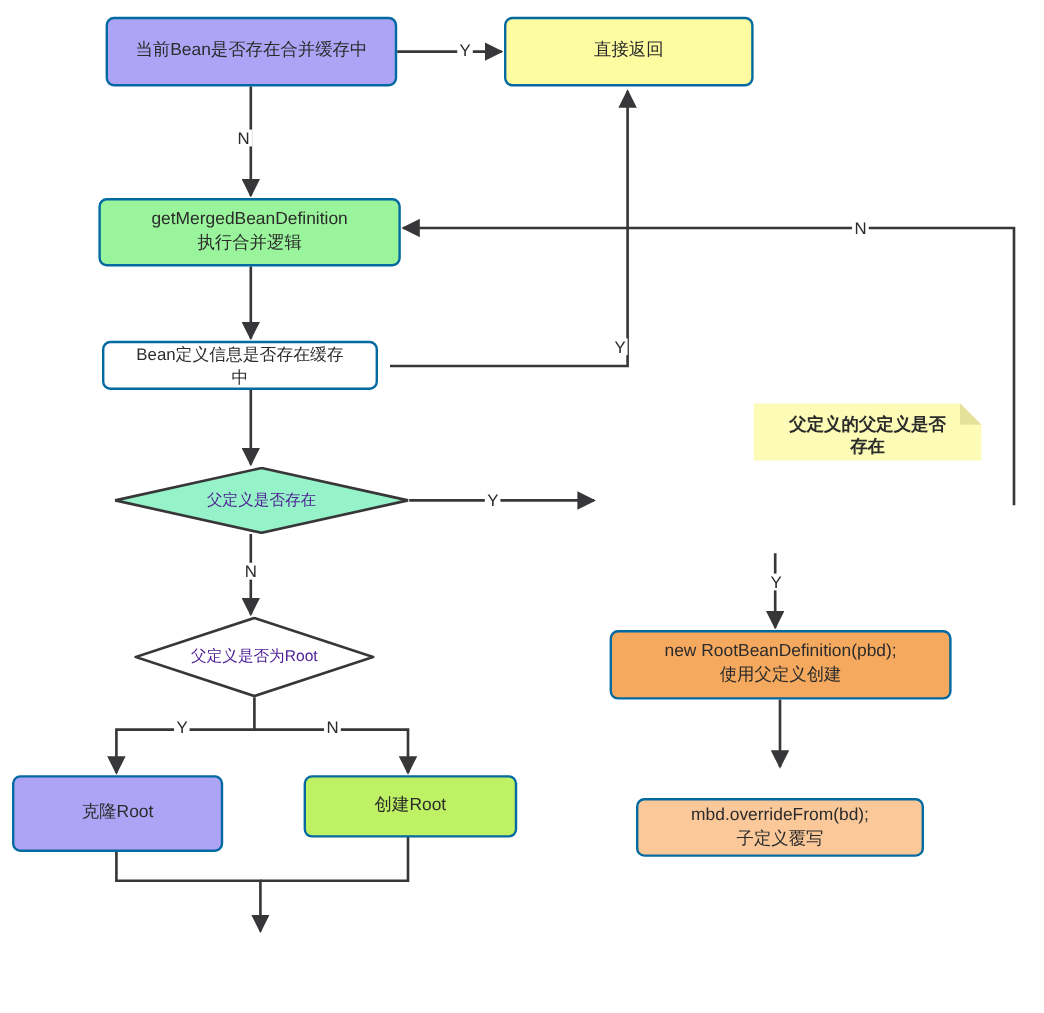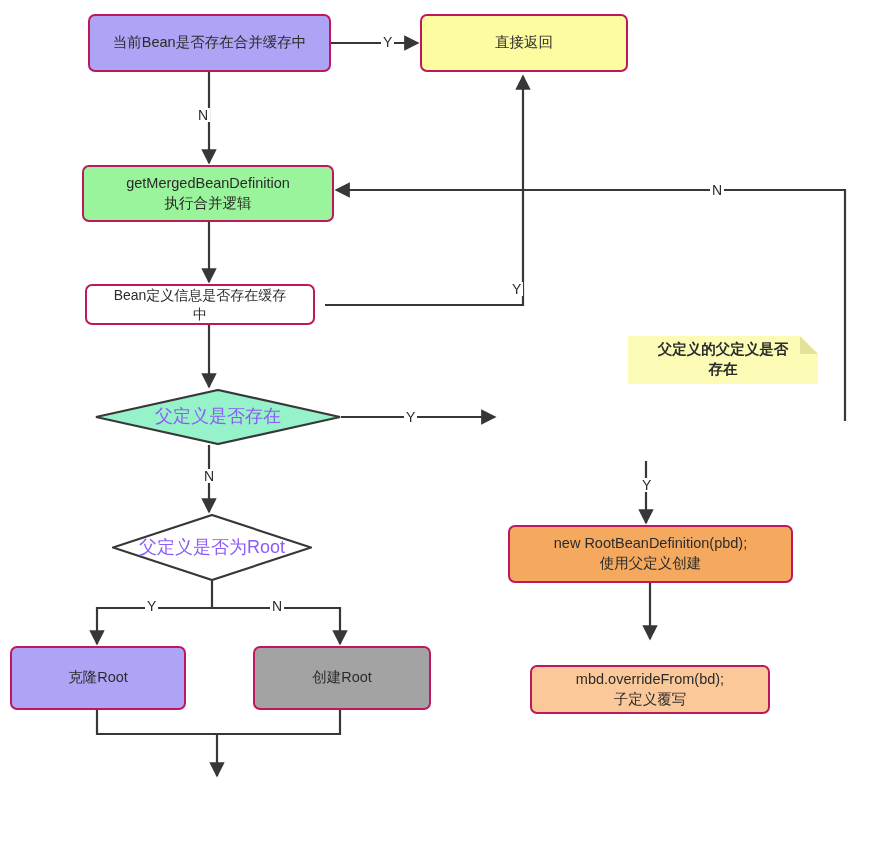--- a/index.html
+++ b/index.html
@@ -34,54 +34,54 @@
     color: #2b2b2b;
     font-size: 14.5px;
     line-height: 1.35;
     z-index: 3;
   }
   .node .txt {
     white-space: pre-line;
     padding: 0 6px;
   }
   .rect {
-    border: 2px solid #be185d;
+    border: 2px solid #0369a1;
     border-radius: 7px;
   }
   .diamond-wrap {
     position: absolute;
     z-index: 2;
   }
   .diamond-wrap .dlabel {
     position: absolute;
     left: 0;
     top: 0;
     width: 100%;
     height: 100%;
     display: flex;
     align-items: center;
     justify-content: center;
     text-align: center;
-    color: #8b5cf6;
-    font-size: 18px;
+    color: #4c1d95;
+    font-size: 13px;
     line-height: 1.3;
     white-space: pre-line;
     z-index: 2;
     pointer-events: none;
   }
   .note {
     position: absolute;
     box-sizing: border-box;
     z-index: 6;
     color: #2b2b2b;
     font-size: 14.5px;
     line-height: 1.35;
     font-weight: bold;
     display: flex;
-    align-items: center;
+    align-items: flex-end;
     justify-content: center;
     text-align: center;
     white-space: pre-line;
   }
   .bold-label .dlabel { font-weight: bold; }
   .edge-label {
     position: absolute;
     z-index: 4;
     font-size: 14px;
     color: #2b2b2b;
@@ -182,21 +182,21 @@
     <svg width="200" height="67" viewBox="0 0 200 67" xmlns="http://www.w3.org/2000/svg">
       <polygon points="100,1 199,33.5 100,66 1,33.5" fill="#ffffff" stroke="#37373a" stroke-width="2.2"></polygon>
     </svg>
     <div class="dlabel">父定义是否为Root</div>
   </div>
 
   <div class="node rect" style="left:10px; top:646px; width:176px; height:64px; background:#ada4f5;">
     <span class="txt">克隆Root</span>
   </div>
 
-  <div class="node rect" style="left:253px; top:646px; width:178px; height:64px; background:#a3a3a3;">
+  <div class="node rect" style="left:253px; top:646px; width:178px; height:52px; background:#bef264;">
     <span class="txt">创建Root</span>
   </div>
 
 
   <span class="edge-label" style="left:381px; top:35px;">Y</span>
   <span class="edge-label" style="left:196px; top:108px;">N</span>
   <span class="edge-label" style="left:510px; top:282px;">Y</span>
   <span class="edge-label" style="left:710px; top:183px;">N</span>
   <span class="edge-label" style="left:202px; top:469px;">N</span>
   <span class="edge-label" style="left:404px; top:410px;">Y</span>

